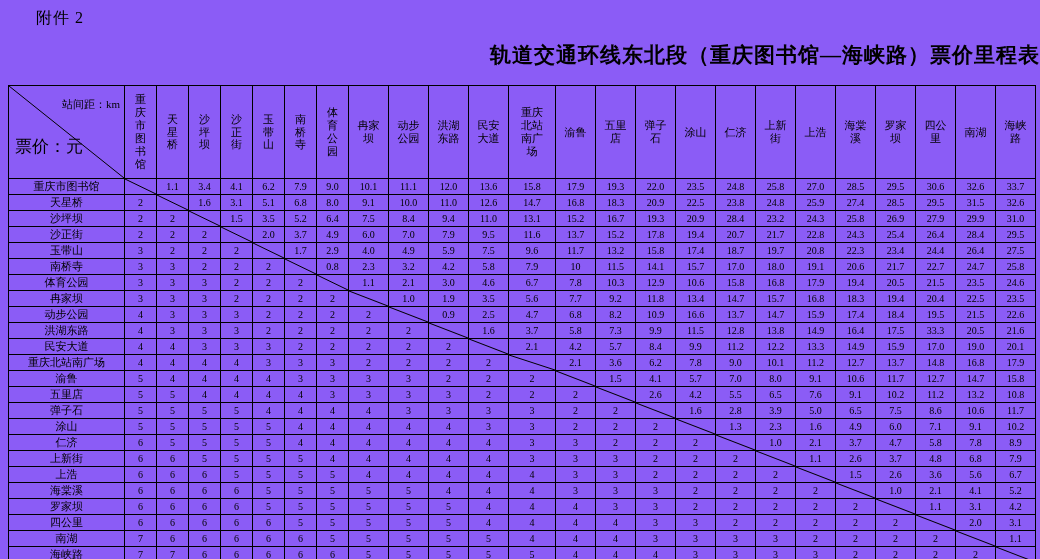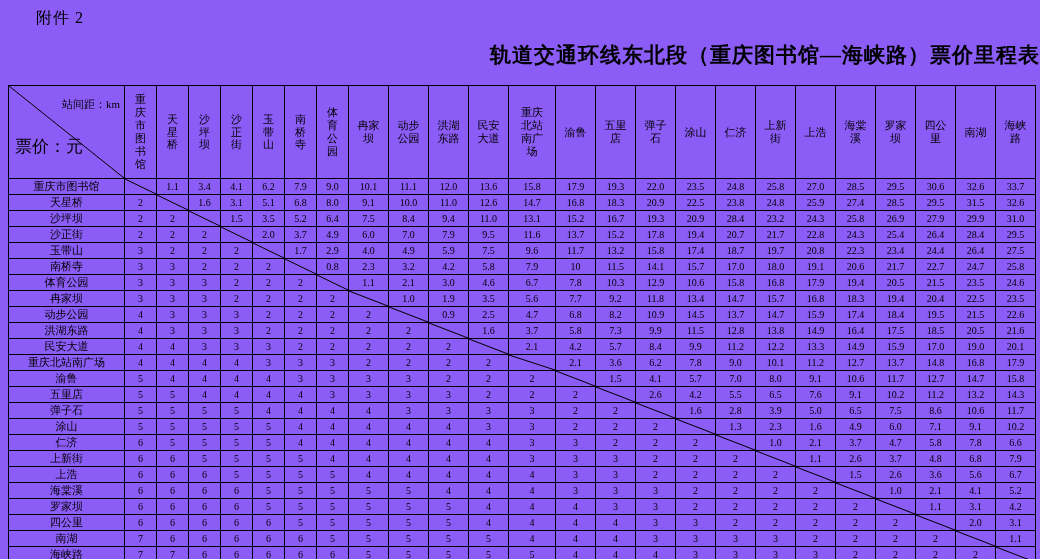--- a/index.html
+++ b/index.html
@@ -358,21 +358,21 @@
             <svg class="diag" viewBox="0 0 10 10" preserveAspectRatio="none">
               <line x1="0" y1="0" x2="10" y2="10"></line>
             </svg>
           </td>
           <td>0.9</td>
           <td>2.5</td>
           <td>4.7</td>
           <td>6.8</td>
           <td>8.2</td>
           <td>10.9</td>
-          <td>14.5</td>
+          <td>16.6</td>
           <td>13.7</td>
           <td>14.7</td>
           <td>15.9</td>
           <td>17.4</td>
           <td>18.4</td>
           <td>19.5</td>
           <td>21.5</td>
           <td>22.6</td>
         </tr>
         <tr>
@@ -395,21 +395,21 @@
           <td>3.7</td>
           <td>5.8</td>
           <td>7.3</td>
           <td>9.9</td>
           <td>11.5</td>
           <td>12.8</td>
           <td>13.8</td>
           <td>14.9</td>
           <td>16.4</td>
           <td>17.5</td>
-          <td>18.5</td>
+          <td>33.3</td>
           <td>20.5</td>
           <td>21.6</td>
         </tr>
         <tr>
           <th class="rowhdr">民安大道</th>
           <td>4</td>
           <td>4</td>
           <td>3</td>
           <td>3</td>
           <td>3</td>
@@ -521,21 +521,21 @@
           </td>
           <td>2.6</td>
           <td>4.2</td>
           <td>5.5</td>
           <td>6.5</td>
           <td>7.6</td>
           <td>9.1</td>
           <td>10.2</td>
           <td>11.2</td>
           <td>13.2</td>
-          <td>14.3</td>
+          <td>10.8</td>
         </tr>
         <tr>
           <th class="rowhdr">弹子石</th>
           <td>5</td>
           <td>5</td>
           <td>5</td>
           <td>5</td>
           <td>4</td>
           <td>4</td>
           <td>4</td>
@@ -614,21 +614,21 @@
             <svg class="diag" viewBox="0 0 10 10" preserveAspectRatio="none">
               <line x1="0" y1="0" x2="10" y2="10"></line>
             </svg>
           </td>
           <td>1.0</td>
           <td>2.1</td>
           <td>3.7</td>
           <td>4.7</td>
           <td>5.8</td>
           <td>7.8</td>
-          <td>6.6</td>
+          <td>8.9</td>
         </tr>
         <tr>
           <th class="rowhdr">上新街</th>
           <td>6</td>
           <td>6</td>
           <td>5</td>
           <td>5</td>
           <td>5</td>
           <td>5</td>
           <td>4</td>

